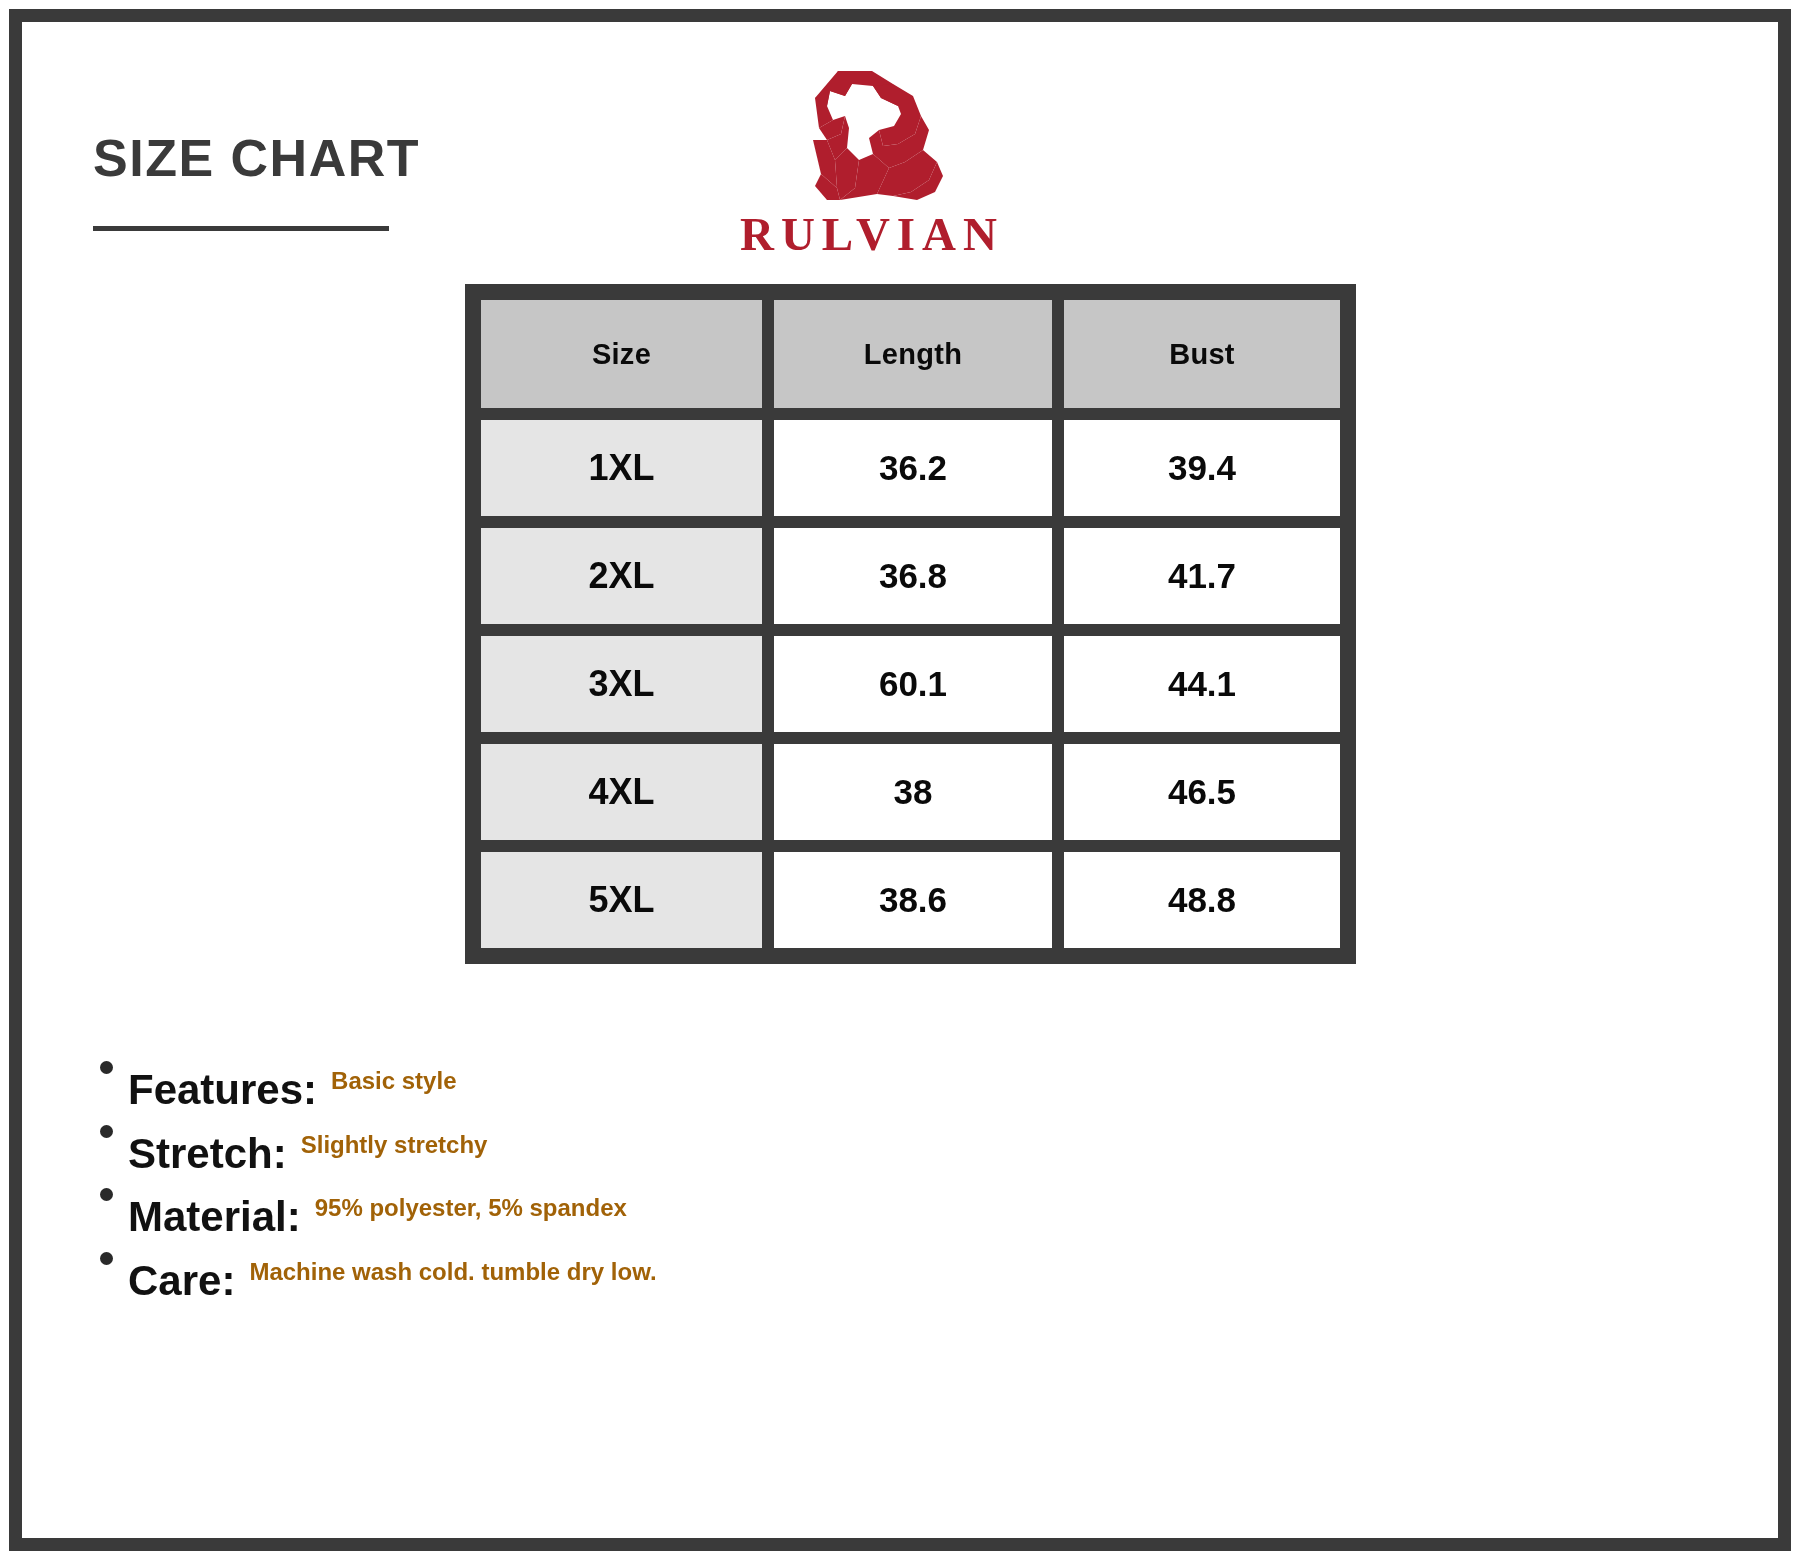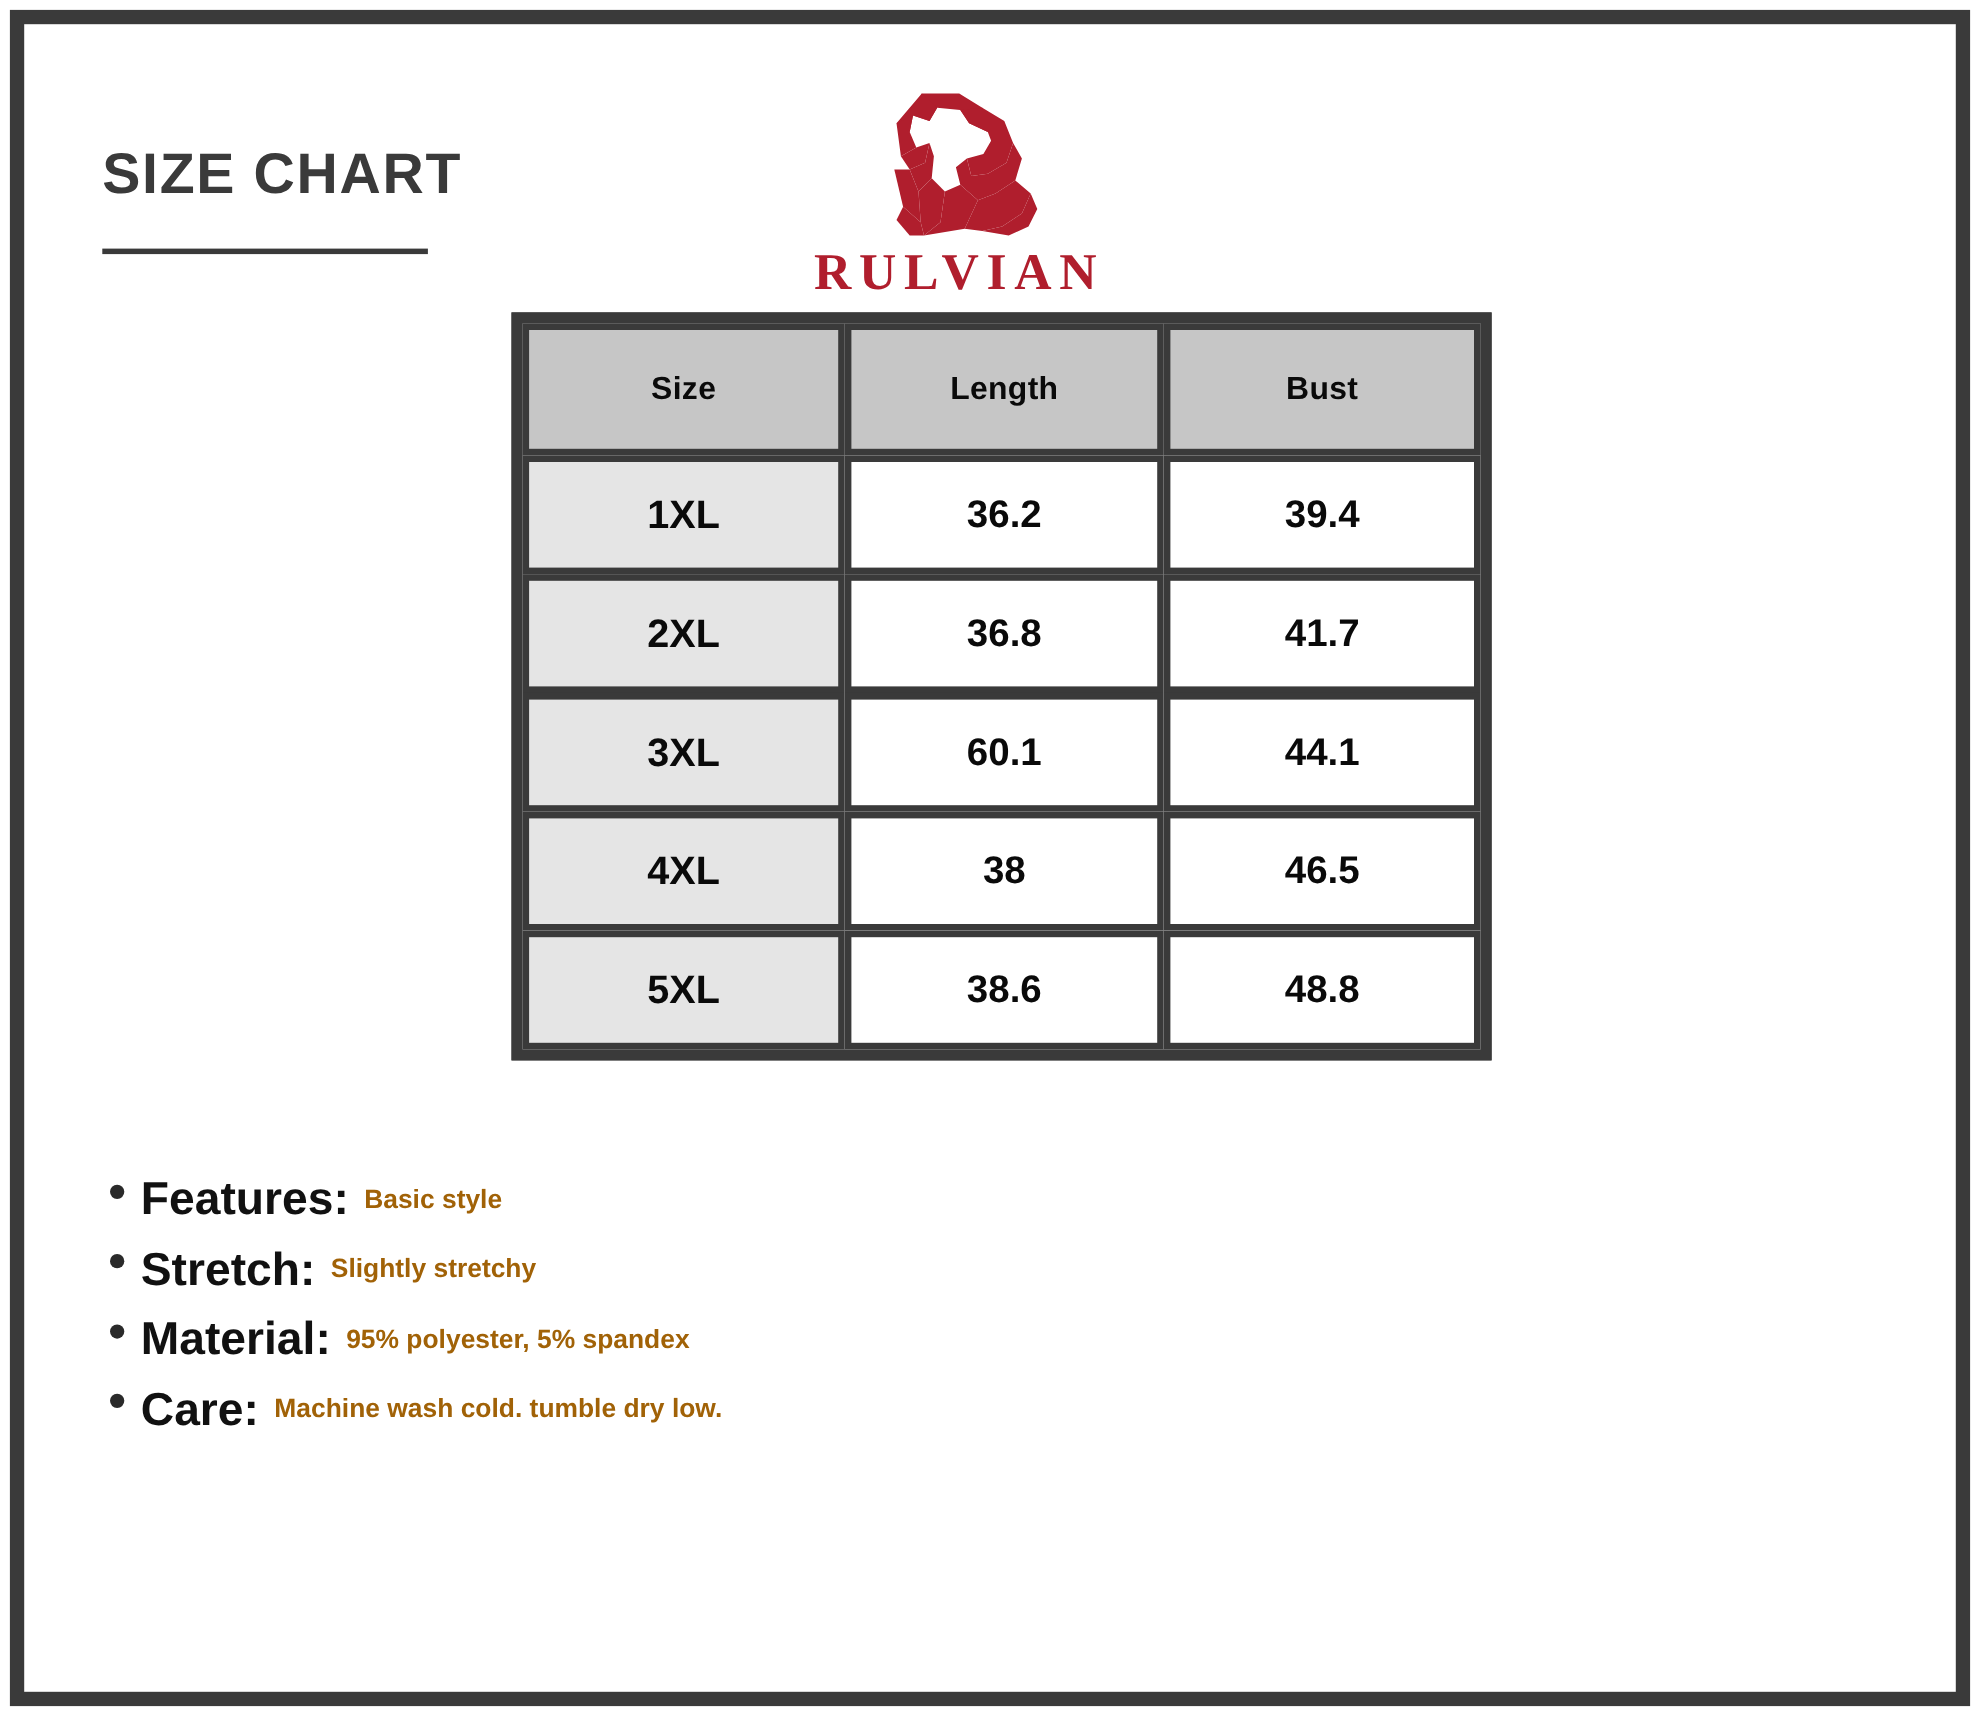--- a/index.html
+++ b/index.html
@@ -61,21 +61,21 @@
     margin-top: 42px;
     width: 296px;
     height: 5px;
     background: #3a3a3a;
   }
 
   
   .logo-block {
     position: absolute;
     left: 660px;
-    top: 60px;
+    top: 46px;
     width: 380px;
     text-align: center;
   }
   .logo-mark {
     width: 150px;
     height: 135px;
     margin: 0 auto;
     display: block;
   }
   .logo-wordmark {
@@ -137,21 +137,21 @@
     position: absolute;
     left: 78px;
     top: 1046px;
     width: 1200px;
     list-style: none;
     margin: 0;
     padding: 0;
   }
   .info-item {
     display: flex;
-    align-items: center;
+    align-items: flex-start;
     margin-bottom: 19px;
     line-height: 1.06;
   }
   .bullet-dot {
     width: 13px;
     height: 13px;
     border-radius: 50%;
     background: #2a2a2a;
     flex: 0 0 auto;
     position: relative;

